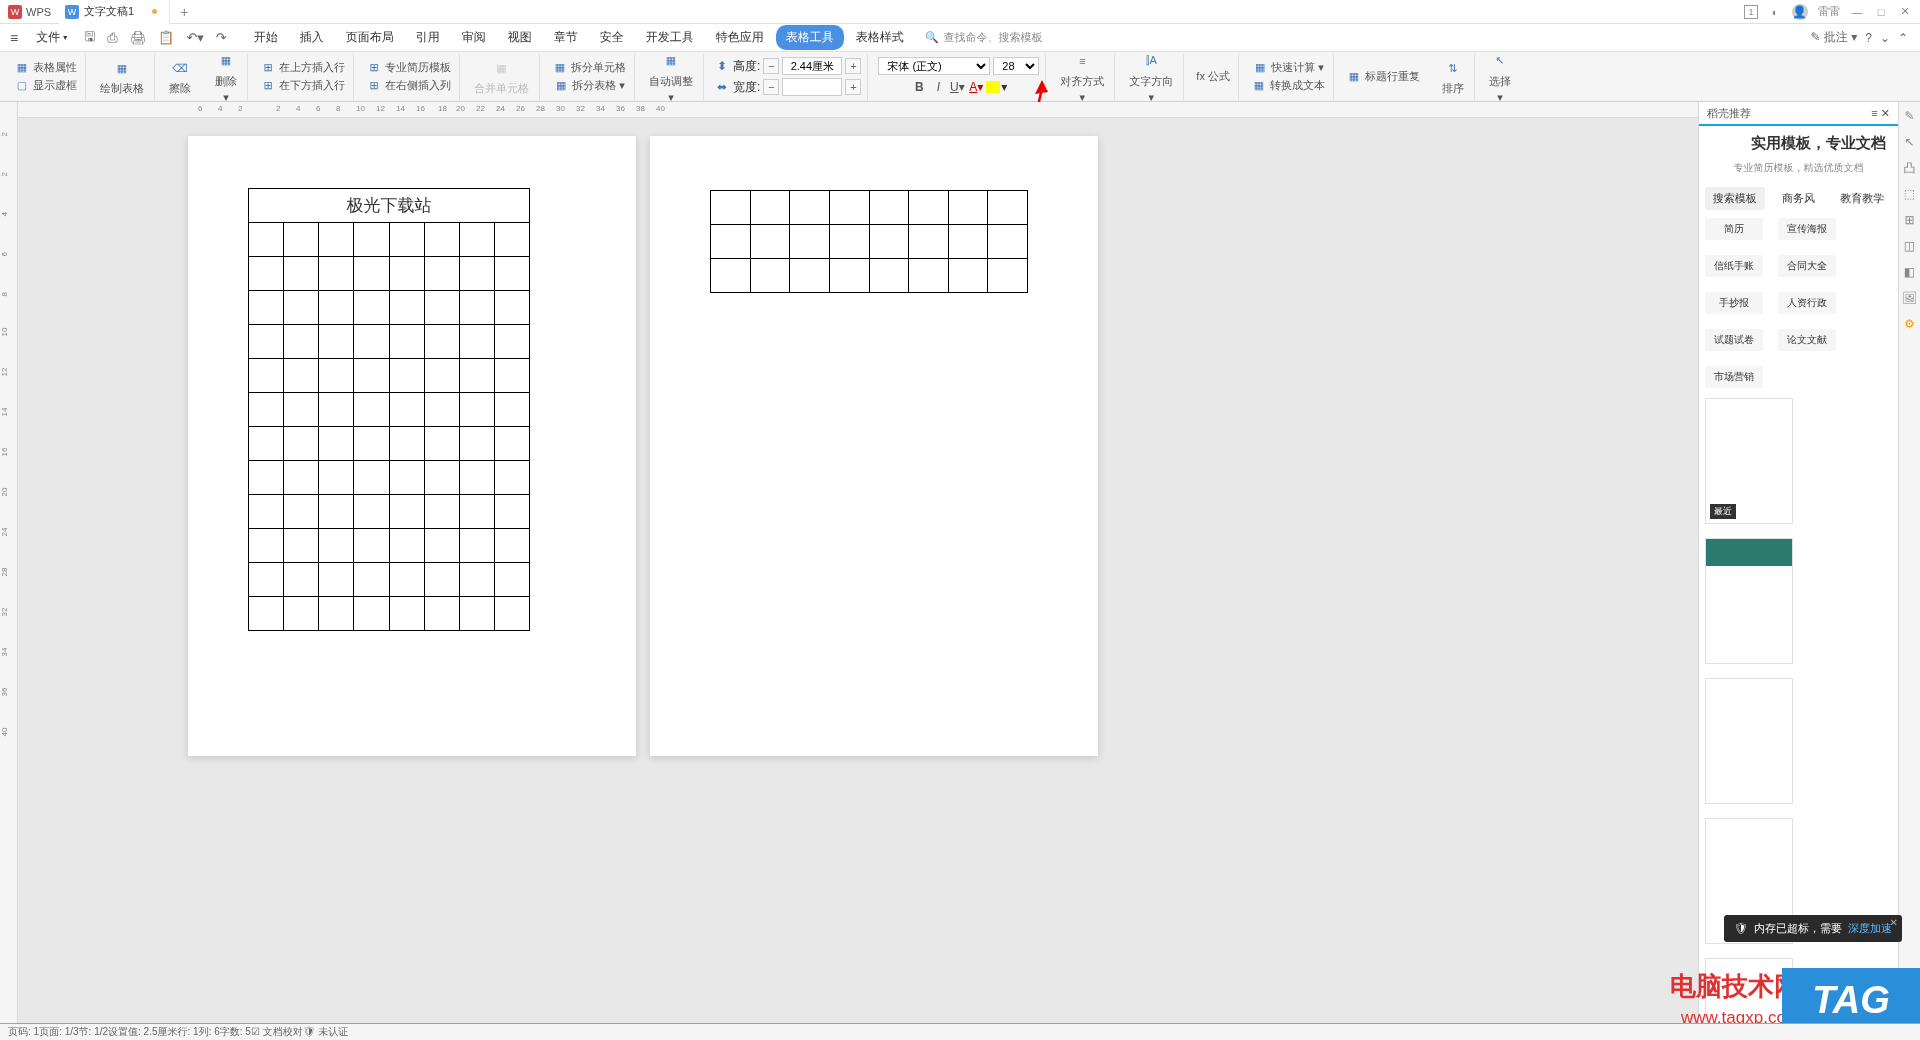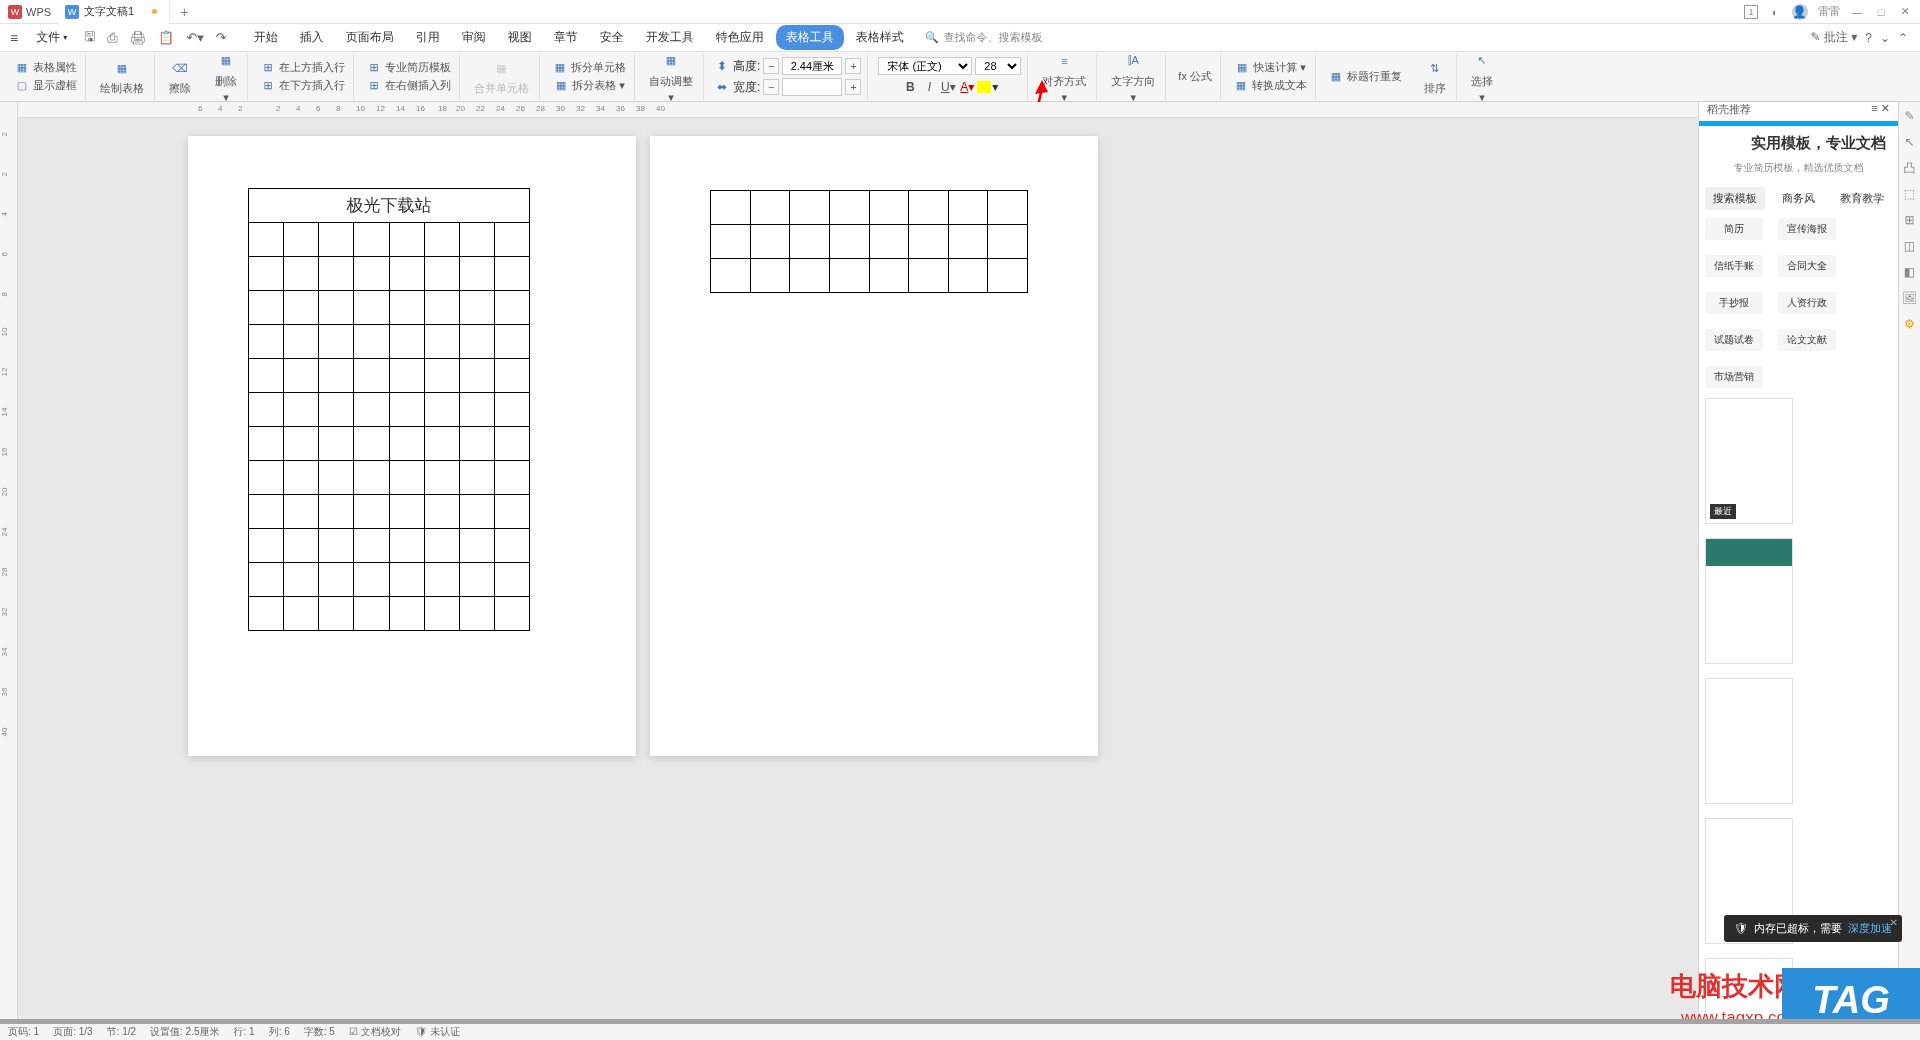--- a/index.html
+++ b/index.html
@@ -45,37 +45,37 @@
 .hruler{height:16px;background:#f5f5f5;border-bottom:1px solid #d8d8d8;position:relative;font-size:8px;color:#888;margin-left:0}
 .hruler span{position:absolute;top:2px}
 .canvas{flex:1;background:#e8e8e8;overflow:auto;display:flex;gap:14px;padding:18px 18px 18px 170px;position:relative}
 .page{width:448px;height:620px;background:#fff;box-shadow:0 2px 8px rgba(0,0,0,0.15);padding:52px 60px;position:relative}
 .doc-table{border-collapse:collapse;width:282px}
 .doc-table td{border:1px solid #000;height:34px;width:39px}
 .doc-table .title-cell{text-align:center;font-size:17px;font-family:"SimSun",serif}
 .page2-table{border-collapse:collapse;width:318px;margin-top:2px}
 .page2-table td{border:1px solid #000;height:34px;width:39px}
 .side-panel{width:200px;background:#fff;border-left:1px solid #d8d8d8;display:flex;flex-direction:column}
-.side-header{height:24px;display:flex;padding:0 8px;font-size:11px;color:#555;border-bottom:5px solid #0ea5e9;justify-content:space-between}
+.side-header{height:24px;display:flex;align-items:center;padding:0 8px;font-size:11px;color:#555;border-bottom:2px solid #0ea5e9;justify-content:space-between}
 .side-title{font-size:15px;font-weight:bold;text-align:right;padding:8px 12px}
 .side-sub{font-size:10px;color:#888;text-align:center;padding-bottom:8px}
 .side-tabs{display:flex;padding:4px 6px;gap:4px}
 .side-tab{flex:1;text-align:center;font-size:11px;padding:4px 0;background:#f0f0f0;border-radius:2px}
 .side-tab.txt{background:none}
 .cat-grid{display:flex;flex-wrap:wrap;padding:4px 6px;gap:15px}
 .cat-btn{width:58px;text-align:center;font-size:10px;padding:4px 0;background:#f5f5f5;border-radius:2px}
 .tmpl-grid{display:flex;flex-wrap:wrap;gap:14px;padding:6px;overflow-y:auto;flex:1}
 .tmpl{width:88px;height:126px;background:#f8f8f8;border:1px solid #e0e0e0;position:relative}
 .tmpl.g{background:linear-gradient(#2a7a6e 22%,#fff 22%)}
 .tmpl.w{background:#fff}
 .tmpl-badge{position:absolute;bottom:4px;left:4px;background:#333;color:#fff;font-size:9px;padding:1px 4px}
 .right-bar{width:22px;background:#f5f5f5;border-left:1px solid #d8d8d8;display:flex;flex-direction:column;align-items:center;padding-top:6px;gap:10px}
 .rb-icon{width:16px;height:16px;color:#888;display:flex;align-items:center;justify-content:center;font-size:12px}
 .rb-icon.active{color:#f90}
-.statusbar{position:absolute;bottom:0;left:0;right:0;height:16px;background:#f5f5f5;border-top:5px solid #a3a3a3;display:flex;align-items:center;padding:8px 8px;font-size:10px;color:#666;gap:14px}
+.statusbar{position:absolute;bottom:0;left:0;right:0;height:16px;background:#f5f5f5;border-top:1px solid #a3a3a3;display:flex;align-items:center;padding:8px 8px;font-size:10px;color:#666;}
 .red-arrow{position:absolute;left:1012px;top:80px;pointer-events:none}
 .wm1{position:absolute;right:120px;bottom:36px;color:#e03030;font-size:26px;font-weight:bold;pointer-events:none;font-family:"SimHei"}
 .wm2{position:absolute;right:120px;bottom:12px;color:#e03030;font-size:17px;pointer-events:none}
 .tag-box{position:absolute;right:0;bottom:8px;width:138px;height:64px;background:#2b8ed8;color:#fff;font-size:38px;font-weight:bold;display:flex;align-items:center;justify-content:center;font-style:italic;pointer-events:none}
 .notif{position:absolute;right:18px;bottom:98px;background:#2a2a2a;color:#fff;font-size:11px;padding:6px 10px;border-radius:3px;display:flex;align-items:center;gap:6px}
 .notif .link{color:#5db8ff}
 .notif-close{position:absolute;top:2px;right:4px;color:#aaa;font-size:10px}
 </style>
 </head>
 <body>
@@ -218,21 +218,21 @@
     <div class="dim-row" style="margin-top:3px">
       <span class="ricon">⬌</span>
       <span>宽度:</span>
       <span class="dim-btn">−</span>
       <input class="dim-input" value="" style="">
       <span class="dim-btn">+</span>
     </div>
   </div>
   <div class="rgroup">
     <div class="dim-row">
-      <select class="font-sel" style="width:94px"><option>宋体 (正文)</option></select>
+      <select class="font-sel" style="width:112px"><option>宋体 (正文)</option></select>
       <select class="font-sel" style="width:46px"><option>28</option></select>
     </div>
     <div class="dim-row" style="margin-top:3px;gap:1px">
       <span class="fmt-btn">
           <b>B</b>
         </span>
       <span class="fmt-btn">
           <i>I</i>
         </span>
       <span class="fmt-btn"><u>U</u>▾</span>

